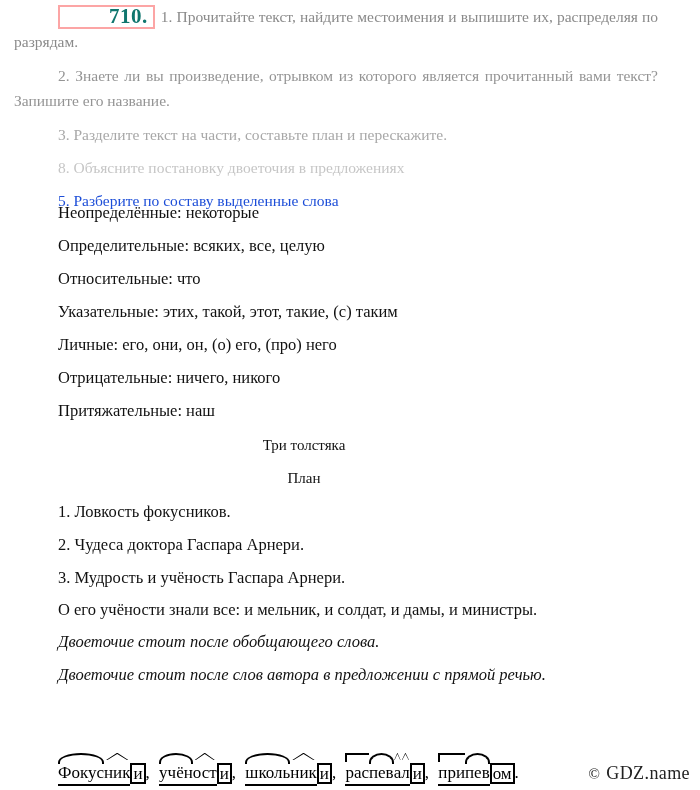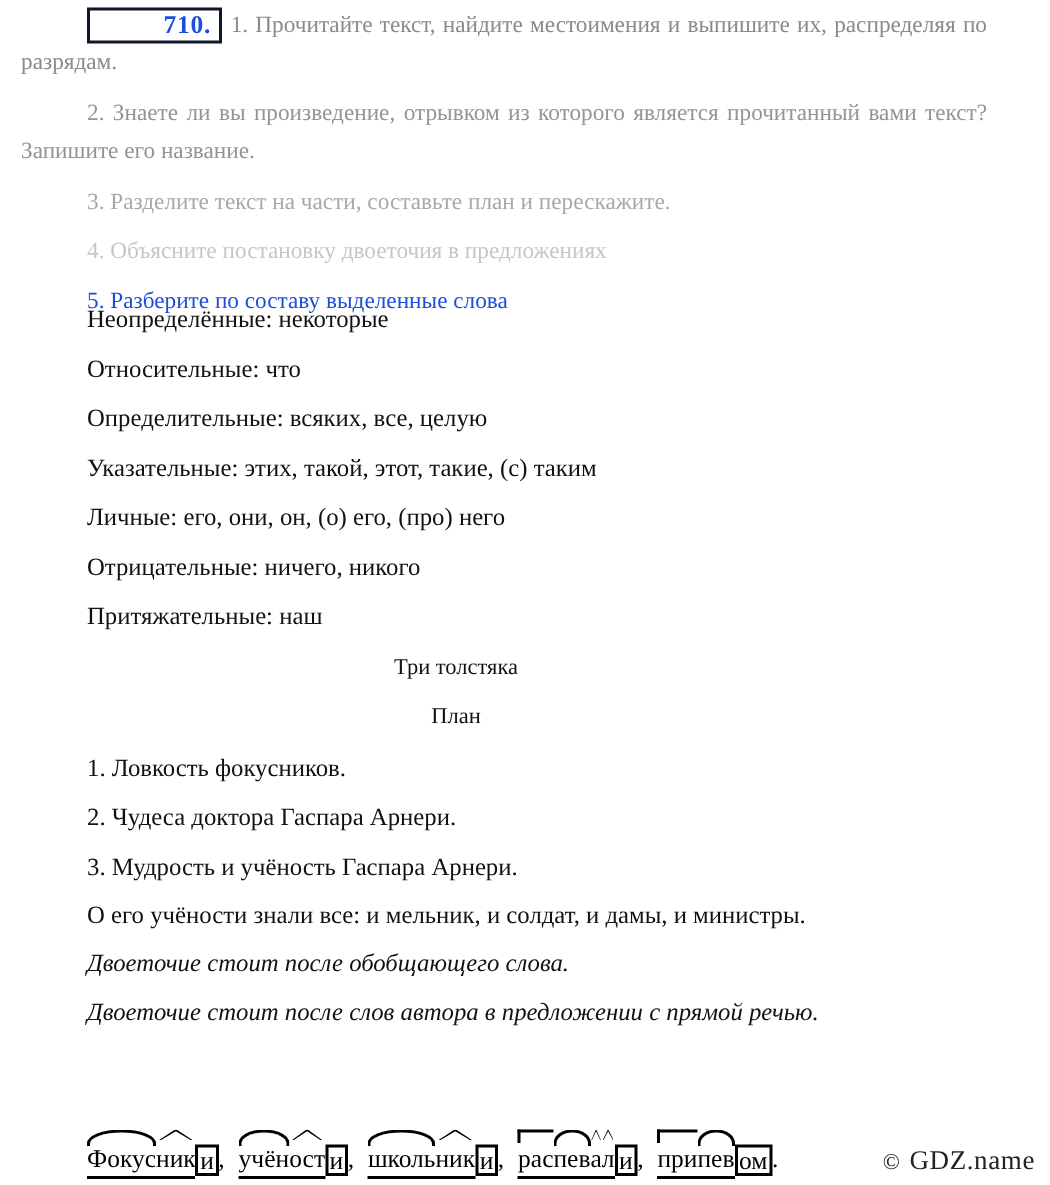--- a/index.html
+++ b/index.html
@@ -43,26 +43,26 @@
     color: #8c8c8c;
   }
   .task-p.t1 { color: #8a8a8a; }
   .task-p.t2 { color: #949494; margin-top: 9px; }
   .task-p.t3 { color: #a8a8a8; margin-top: 9px; }
   .task-p.t4 { color: #c6c6c6; margin-top: 8px; }
   .task-p.t5 { color: #1d4ed8; margin-top: 8px; }
 
   .num-box {
     display: inline-block;
-    border: 2px solid #0f172a;
+    border: 2px solid #fca5a5;
     padding: 0px 5px 1px 5px;
     font-weight: bold;
-    font-size: 17px;
+    font-size: 21px;
     line-height: 19px;
-    color: #1d4ed8;
+    color: #0f766e;
     margin-right: 6px;
     vertical-align: -1px;
     letter-spacing: 0.5px;
   }
 
   
   .answer-block {
     position: absolute;
     left: 0;
     top: 196px;
@@ -237,30 +237,30 @@
 <div class="page">
 
   <div class="task-block">
 
     <p class="task-p t1"><span class="num-box">710.</span><span>1. Прочитайте текст, найдите местоимения и выпишите их, распределяя по разрядам.</span></p>
 
     <p class="task-p t2">2. Знаете ли вы произведение, отрывком из которого является прочитанный вами текст? Запишите его название.</p>
 
     <p class="task-p t3">3. Разделите текст на части, составьте план и перескажите.</p>
 
-    <p class="task-p t4">4. Объясните постановку двоеточия в предложениях</p>
+    <p class="task-p t4">8. Объясните постановку двоеточия в предложениях</p>
 
     <p class="task-p t5">5. Разберите по составу выделенные слова</p>
   </div>
 
   <div class="answer-block">
 
     <p class="ans-line">Неопределённые: некоторые</p>
+    <p class="ans-line">Определительные: всяких, все, целую</p>
     <p class="ans-line">Относительные: что</p>
-    <p class="ans-line">Определительные: всяких, все, целую</p>
     <p class="ans-line">Указательные: этих, такой, этот, такие, (с) таким</p>
     <p class="ans-line">Личные: его, они, он, (о) его, (про) него</p>
     <p class="ans-line">Отрицательные: ничего, никого</p>
     <p class="ans-line">Притяжательные: наш</p>
 
     <p class="centered title-work">Три толстяка</p>
     <p class="centered">План</p>
 
     <p class="plan-line">1. Ловкость фокусников.</p>
     <p class="plan-line">2. Чудеса доктора Гаспара Арнери.</p>

